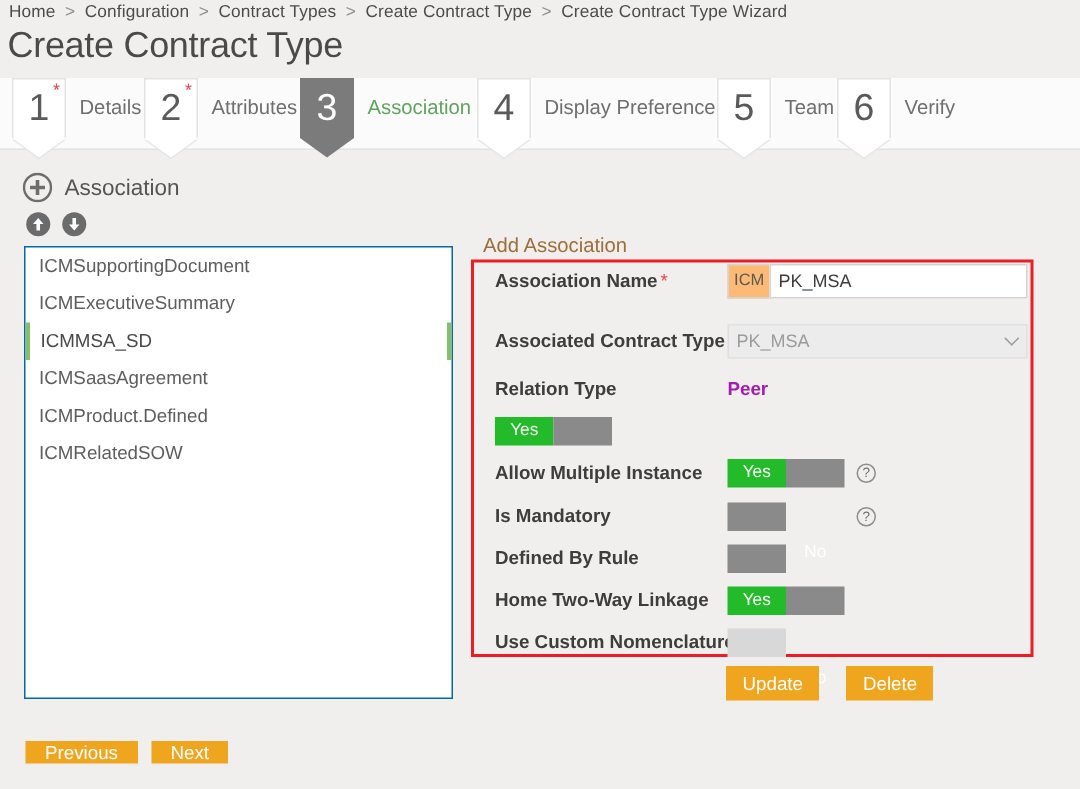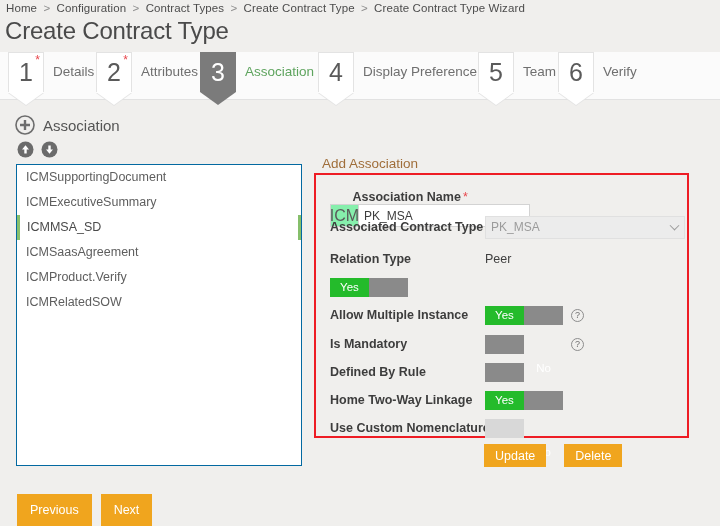--- a/index.html
+++ b/index.html
@@ -119,28 +119,28 @@
   .form-row {
     position:absolute; left:14px;
     display:flex; align-items:center;
     height:24px;
   }
   .flabel {
     font-size:12.5px; color:#3d3d3d; font-weight:bold;
     width:155px; white-space:nowrap;
   }
   .flabel .req { color:#e8464c; font-weight:normal; margin-left:2px; }
-  .fvalue { font-size:12.5px; color:#404040; font-weight:normal; }
+  .fvalue { font-size:12.5px; color:#a21caf; font-weight:bold; }
 
   
   .input-wrap { display:flex; align-items:stretch; height:23px; }
   .prefix {
-    width:28px; background:#86efac; border:1px solid #d3d3d3;
+    width:28px; background:#fdba74; border:1px solid #d3d3d3;
     border-right:none;
-    font-size:16px; color:#5a5a5a;
+    font-size:11px; color:#5a5a5a;
     display:flex; align-items:center; justify-content:center;
   }
   .txt-input {
     width:172px; height:23px;
     border:1px solid #d3d3d3; background:#ffffff;
     font-family:"Liberation Sans", sans-serif;
     font-size:12px; color:#3d3d3d;
     padding:0 5px;
     outline:none;
   }
@@ -190,21 +190,21 @@
     background:#f0a51e; color:#ffffff;
     border:none;
     font-family:"Liberation Sans", sans-serif;
     font-size:12.5px;
     height:23px;
     padding:0 11px;
     cursor:pointer;
   }
   .panel-btns { position:absolute; left:484px; top:444px; display:flex; gap:18px; }
   .nav-btns { position:absolute; left:17px; top:494px; display:flex; gap:9px; }
-  .nav-btns .btn { height:32px; padding:0 13px; }
+  .nav-btns .btn { height:15px; padding:0 13px; }
 </style>
 </head>
 <body>
 
 <div class="breadcrumb">
   <span>Home</span>
   <span class="sep">&gt;</span>
   <span>Configuration</span>
   <span class="sep">&gt;</span>
   <span>Contract Types</span>
@@ -283,30 +283,30 @@
     </svg>
   </span>
 </div>
 
 <div class="listbox">
   <div id="list-body">
       <div class="list-item">ICMSupportingDocument</div>
       <div class="list-item indent">ICMExecutiveSummary</div>
       <div class="list-item selected">ICMMSA_SD</div>
       <div class="list-item">ICMSaasAgreement</div>
-      <div class="list-item">ICMProduct.Verify</div>
+      <div class="list-item">ICMProduct.Defined</div>
       <div class="list-item">ICMRelatedSOW</div>
     </div>
 </div>
 
 <div class="add-assoc-title">Add  Association</div>
 
 <div class="form-panel">
 
-  <div class="form-row" style="top:15px;flex-direction:column;">
+  <div class="form-row" style="top:0;">
     <span class="flabel">
       <span>Association Name</span><span class="req">*</span>
     </span>
     <span class="input-wrap">
       <span class="prefix">ICM</span>
       <input class="txt-input" type="text" value="PK_MSA" style="">
     </span>
   </div>
 
   <div class="form-row" style="top:40px;">

